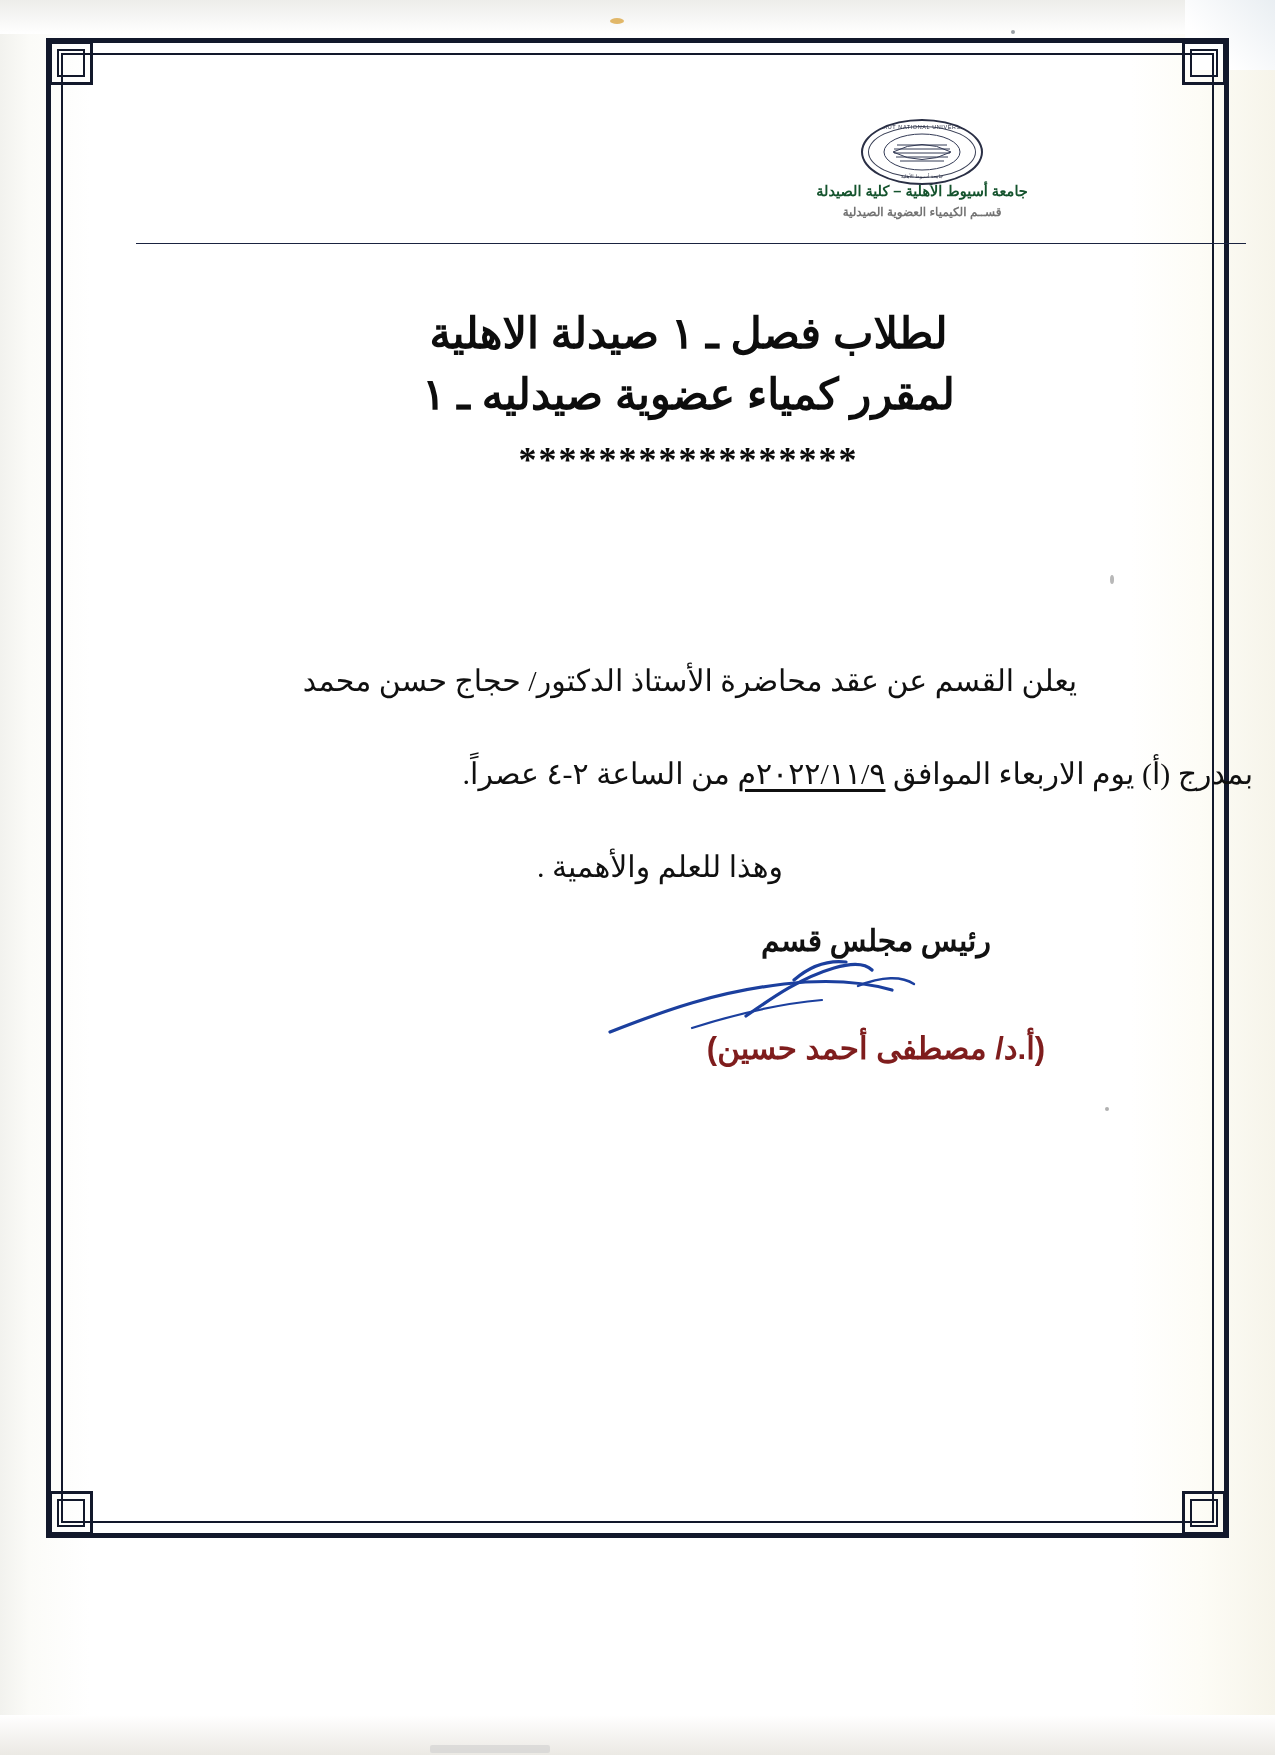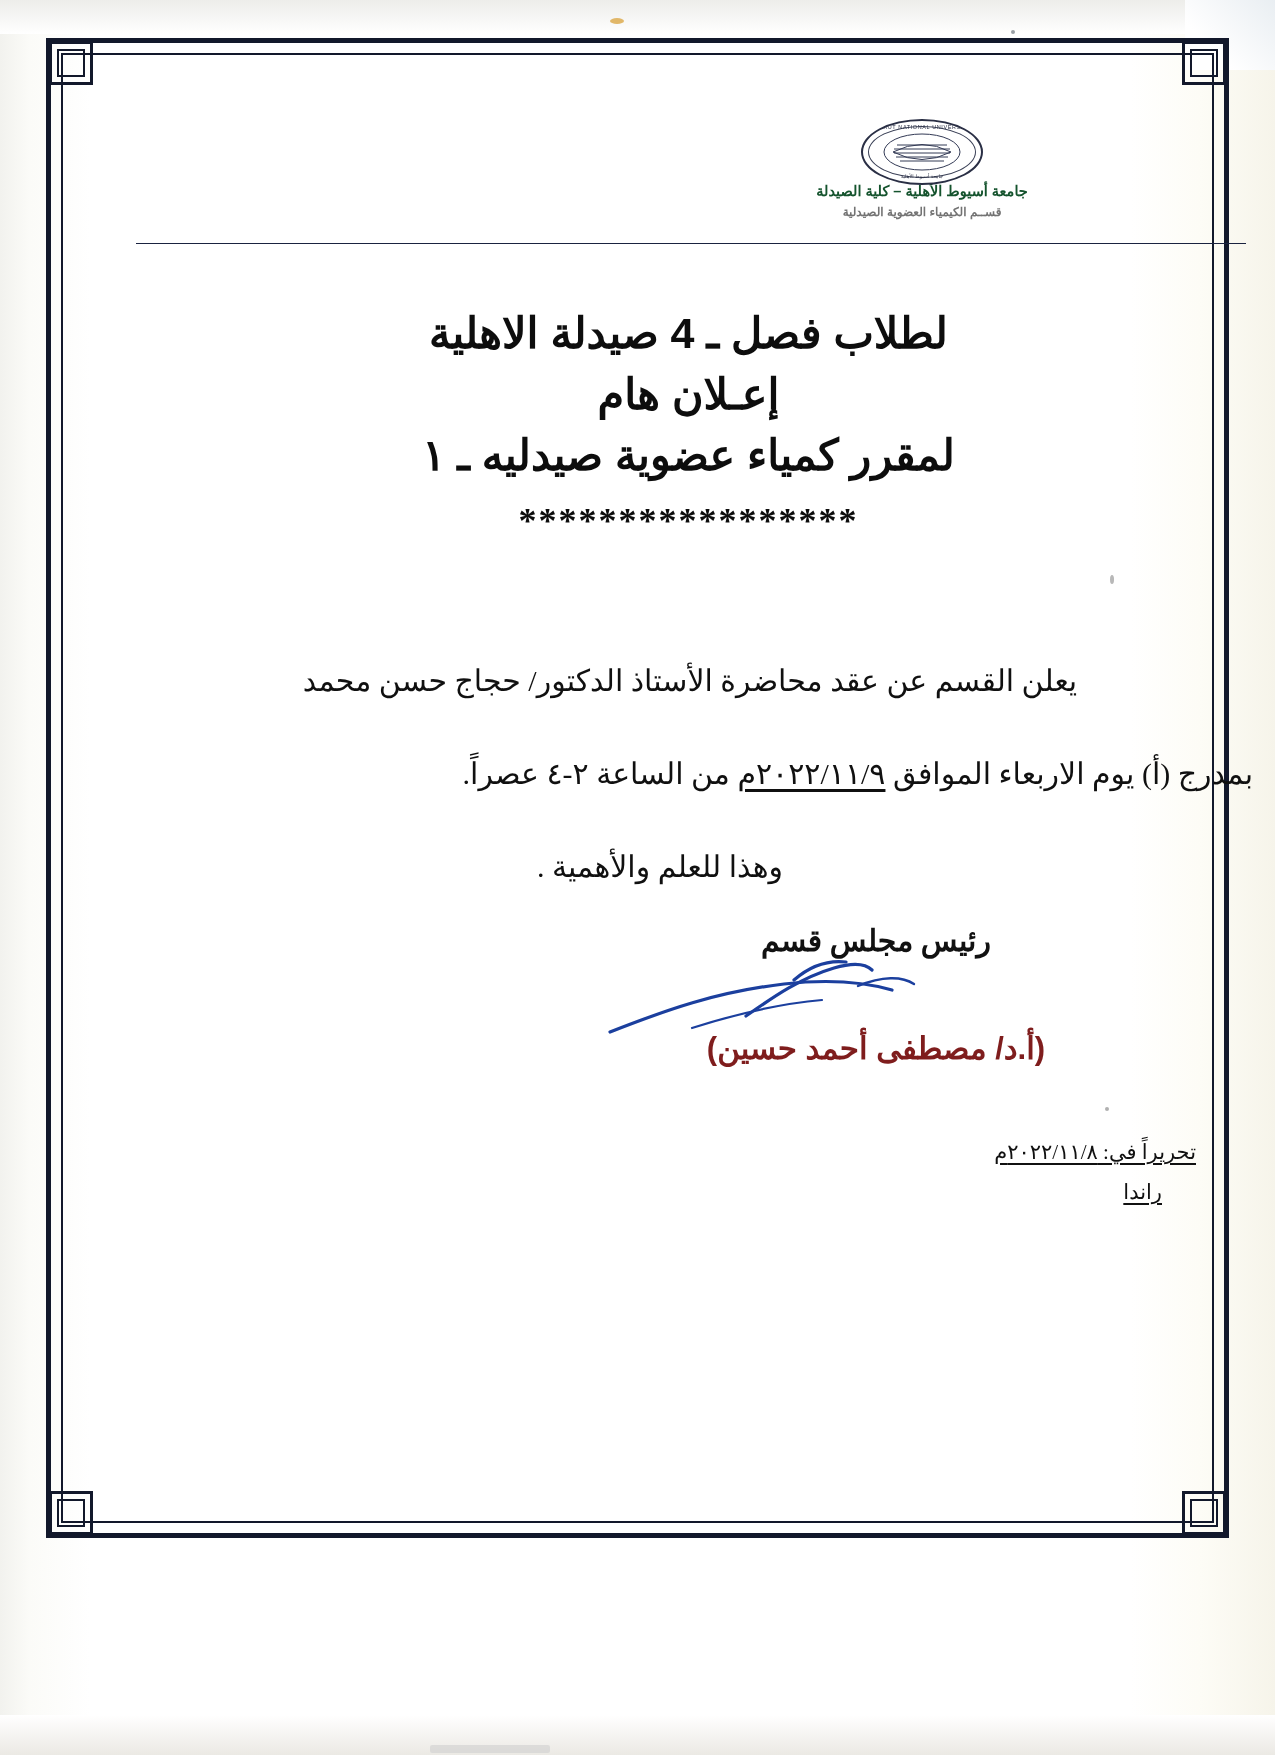--- a/index.html
+++ b/index.html
@@ -316,22 +316,21 @@
           </svg>
           <div class="bottom-arc-text">جامعة أسيوط الأهلية</div>
         </div>
       </div>
       <div class="letterhead-line1">جامعة أسيوط الأهلية – كلية الصيدلة</div>
       <div class="letterhead-line2">قســم الكيمياء العضوية الصيدلية</div>
     </div>
     <div class="letterhead-rule"></div>
 
     <div class="title-block">
-      <div class="title-line">لطلاب فصل ـ 4 صيدلة الاهلية</div>
-      <div class="title-line">إعـلان هام</div>
+      <div class="title-line">لطلاب فصل ـ ١ صيدلة الاهلية</div>
       <div class="title-line">لمقرر كمياء عضوية صيدليه ـ ١</div>
       <div class="stars">*****************</div>
     </div>
 
     <div class="body-block">
       <p class="p-center">يعلن القسم عن عقد محاضرة الأستاذ الدكتور/ حجاج حسن محمد</p>
       <p class="p-right-indent"><span>بمدرج (أ) يوم الاربعاء الموافق </span><span class="underline-date">٢٠٢٢/١١/٩م</span><span> من الساعة ٢-٤ عصراً.</span></p>
       <p class="p-closing">وهذا للعلم والأهمية .</p>
     </div>
 
@@ -344,19 +343,15 @@
             <path d="M150 58 C176 40, 204 20, 238 10 C258 4, 270 6, 276 12"></path>
             <path d="M198 22 C214 8, 232 2, 250 4"></path>
             <path d="M262 28 C286 18, 306 18, 318 26" stroke-width="2.4"></path>
             <path d="M96 70 C140 56, 180 46, 226 42" stroke-width="2.2"></path>
           </g>
         </svg>
       </div>
       <div class="sig-name">(أ.د/ مصطفى أحمد حسين)</div>
     </div>
 
-    <div class="footer-meta">
-      <div class="line">تحريراً في: ٢٠٢٢/١١/٨م</div>
-      <div class="typist">راندا</div>
-    </div>
 
   </div>
 </div>
 
 </body></html>

